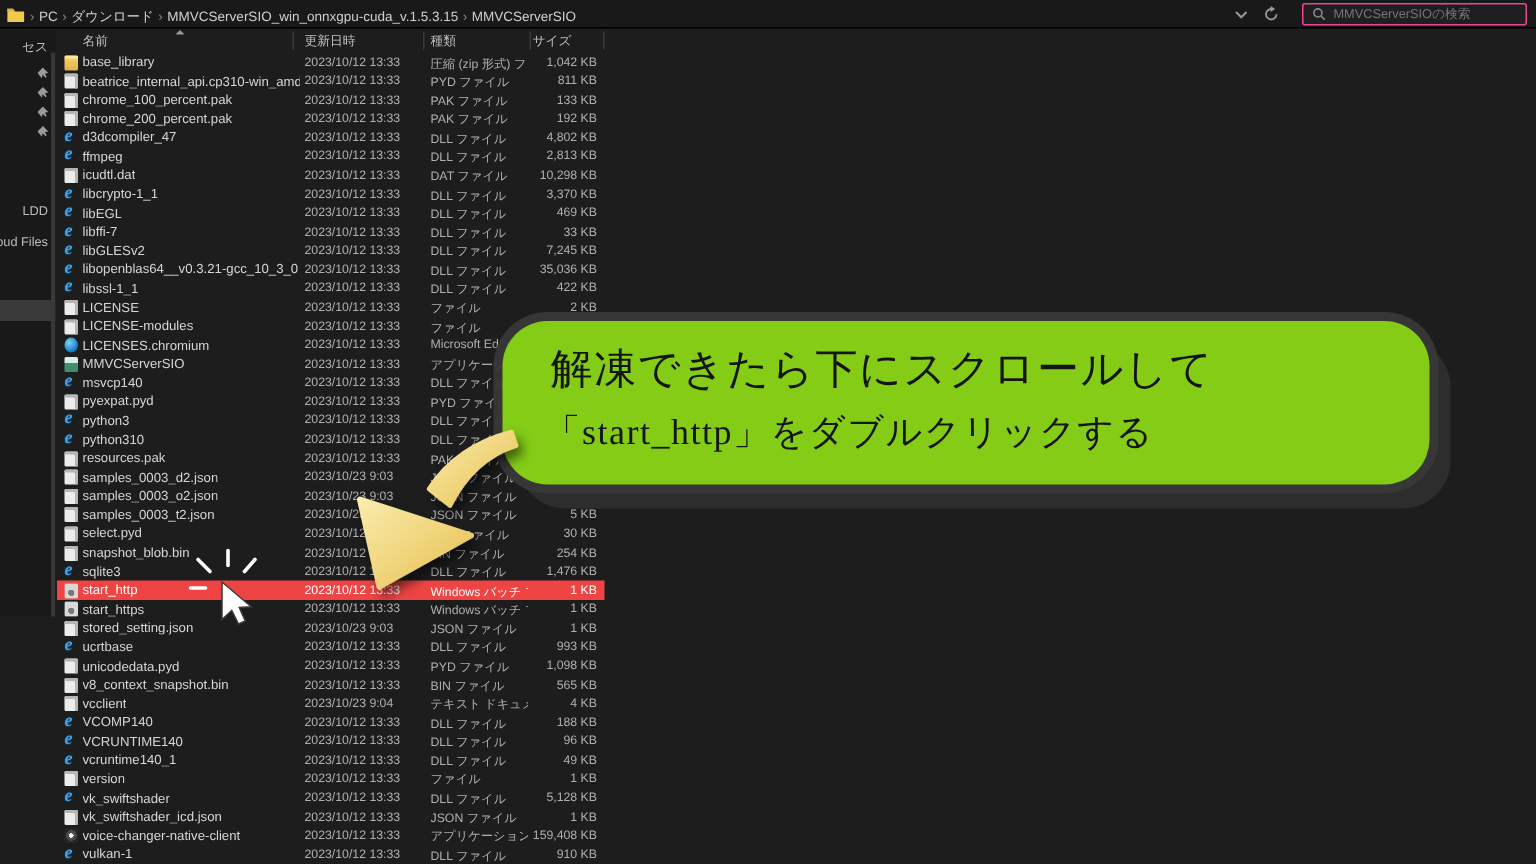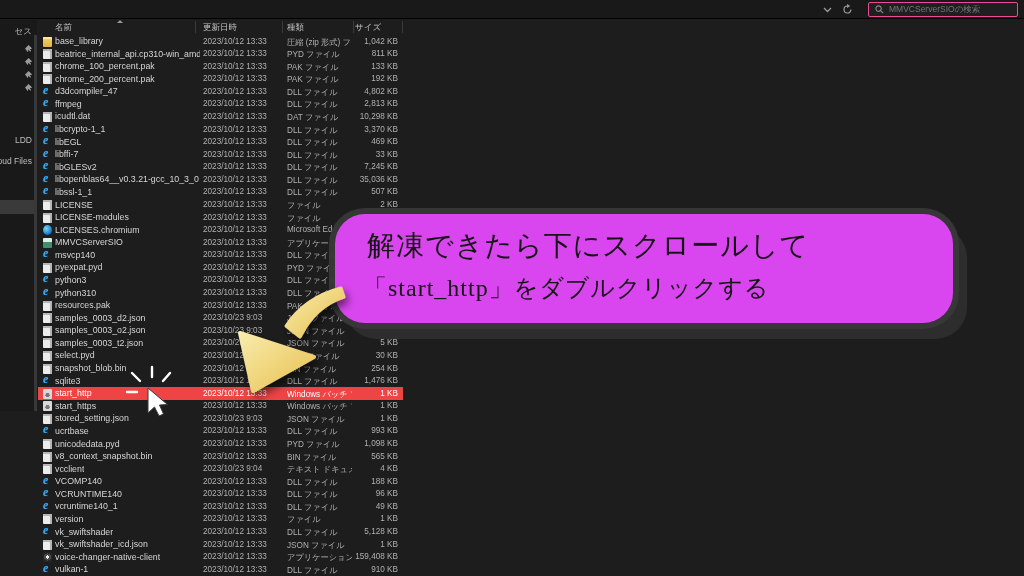--- a/index.html
+++ b/index.html
@@ -58,32 +58,39 @@
     font:italic bold 12px "Liberation Serif","DejaVu Serif",serif; text-shadow:0 0 1px #1c6fae; }
   .ic-edge { border-radius:50%; background:radial-gradient(circle at 35% 35%,#7fd8ea,#1b7fd4 62%,#0a5fb0); }
   .ic-app { border-radius:1px; background:linear-gradient(#d9efe4 40%,#3f8f6f 40%); }
   .ic-batch { background:#d9d9d9; border-radius:1px;
     background-image:radial-gradient(circle at 50% 62%,#787878 0 2px,#d9d9d9 2.2px); }
   .ic-gear-app { border-radius:2px;
     background:radial-gradient(circle at 50% 50%,#ededed 0 1.5px,#4a4a4a 1.6px 3.5px,#262626 3.6px); }
 
   
   .bubble { position:absolute; left:335px; top:214px; width:618px; height:109px;
-    background:#d946ef; border-radius:30px; z-index:5;
+    background:#84cc16; border-radius:30px; z-index:5;
     box-shadow:0 0 0 6px rgba(56,56,56,0.95), 12px 14px 0 2px rgba(48,48,48,0.9);
     font-family:"Liberation Serif","DejaVu Serif",serif; color:#151515; }
   .bubble .l1 { position:absolute; left:32px; top:13px; font-size:28px; letter-spacing:1px; white-space:nowrap; }
   .bubble .l2 { position:absolute; left:28px; top:58px; font-size:24px; letter-spacing:1px; white-space:nowrap; }
   .arrow-svg { position:absolute; left:0; top:0; z-index:6; pointer-events:none; }
   .cursor-svg { position:absolute; left:0; top:0; z-index:7; pointer-events:none; }
 </style>
 </head>
 <body>
 
 <div class="topbar">
+  <div class="crumb-wrap">
+    <svg class="folder-ic" viewBox="0 0 14 14">
+      <path d="M1 3 h4 l1.5 2 H13 v7.5 H1 z" fill="#f2c94c"></path>
+      <path d="M1 3 h4 l1.5 2 H1 z" fill="#e0b53e"></path>
+    </svg>
+    <span id="breadcrumb"><span class="sep">›</span><span class="crumb">PC</span><span class="sep">›</span><span class="crumb">ダウンロード</span><span class="sep">›</span><span class="crumb">MMVCServerSIO_win_onnxgpu-cuda_v.1.5.3.15</span><span class="sep">›</span><span class="crumb">MMVCServerSIO</span></span>
+  </div>
   <div class="addr-controls">
     <svg width="9" height="6" viewBox="0 0 9 6">
       <polyline points="1,1 4.5,4.5 8,1" fill="none" stroke="#9a9a9a" stroke-width="1.3"></polyline>
     </svg>
     <svg width="11" height="11" viewBox="0 0 11 11">
       <path d="M9 5.5 A3.5 3.5 0 1 1 5.5 2" fill="none" stroke="#9a9a9a" stroke-width="1.2"></path>
       <polygon points="5,0 8.2,2 5,4" fill="#9a9a9a"></polygon>
     </svg>
   </div>
   <div class="searchbox">
@@ -210,21 +217,21 @@
     <span class="name">libopenblas64__v0.3.21-gcc_10_3_0</span>
     <span class="date">2023/10/12 13:33</span>
     <span class="type">DLL ファイル</span>
     <span class="size">35,036 KB</span>
   </div>
       <div class="row">
     <span class="ic ic-dll-e"></span>
     <span class="name">libssl-1_1</span>
     <span class="date">2023/10/12 13:33</span>
     <span class="type">DLL ファイル</span>
-    <span class="size">507 KB</span>
+    <span class="size">422 KB</span>
   </div>
       <div class="row">
     <span class="ic ic-file"></span>
     <span class="name">LICENSE</span>
     <span class="date">2023/10/12 13:33</span>
     <span class="type">ファイル</span>
     <span class="size">2 KB</span>
   </div>
       <div class="row">
     <span class="ic ic-file"></span>

